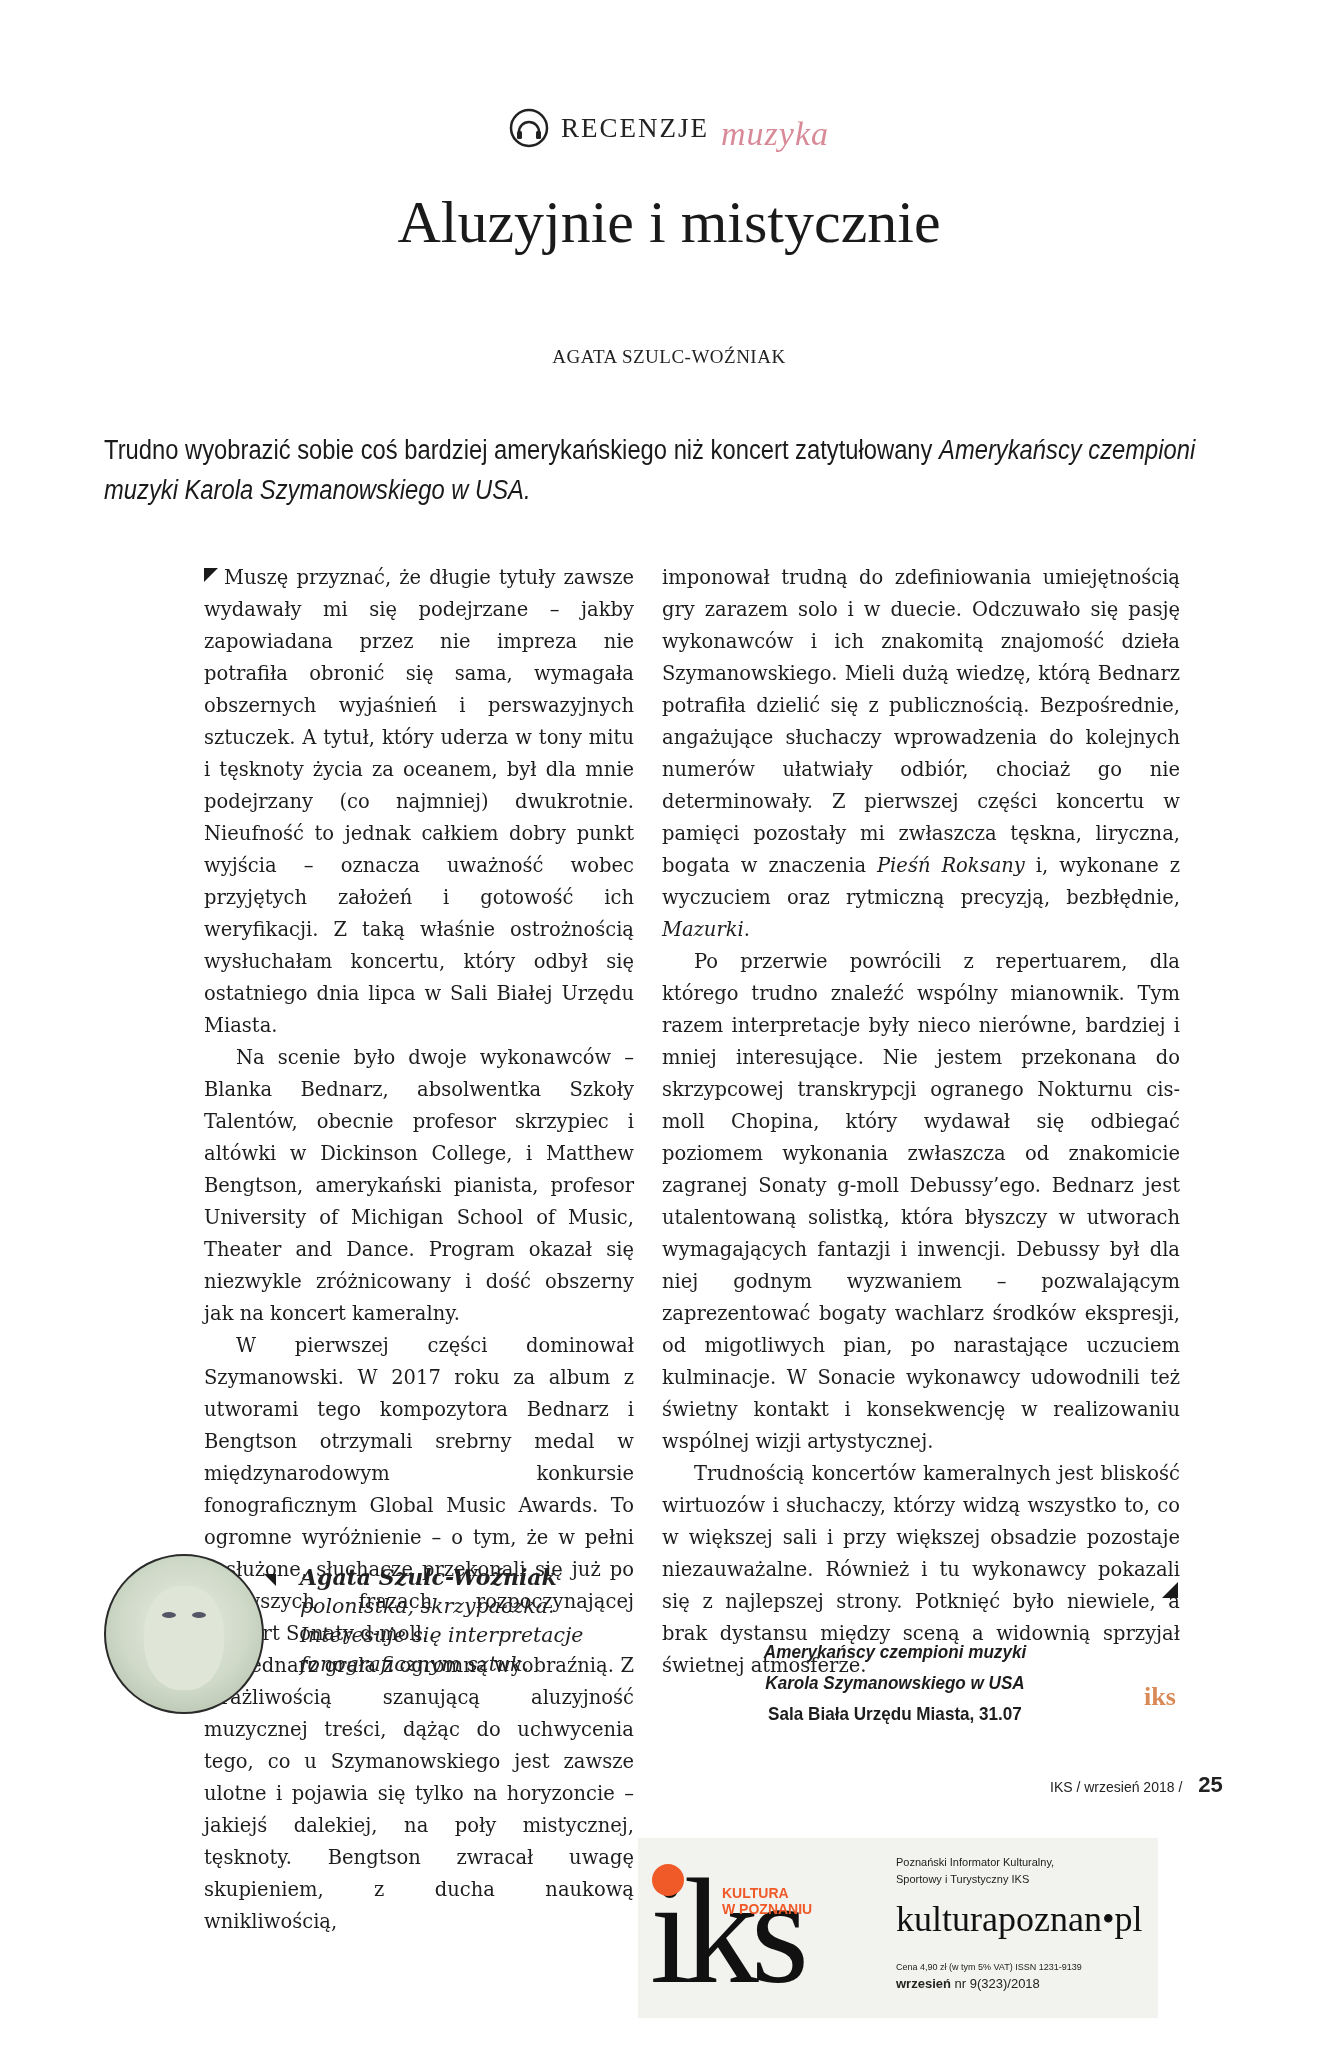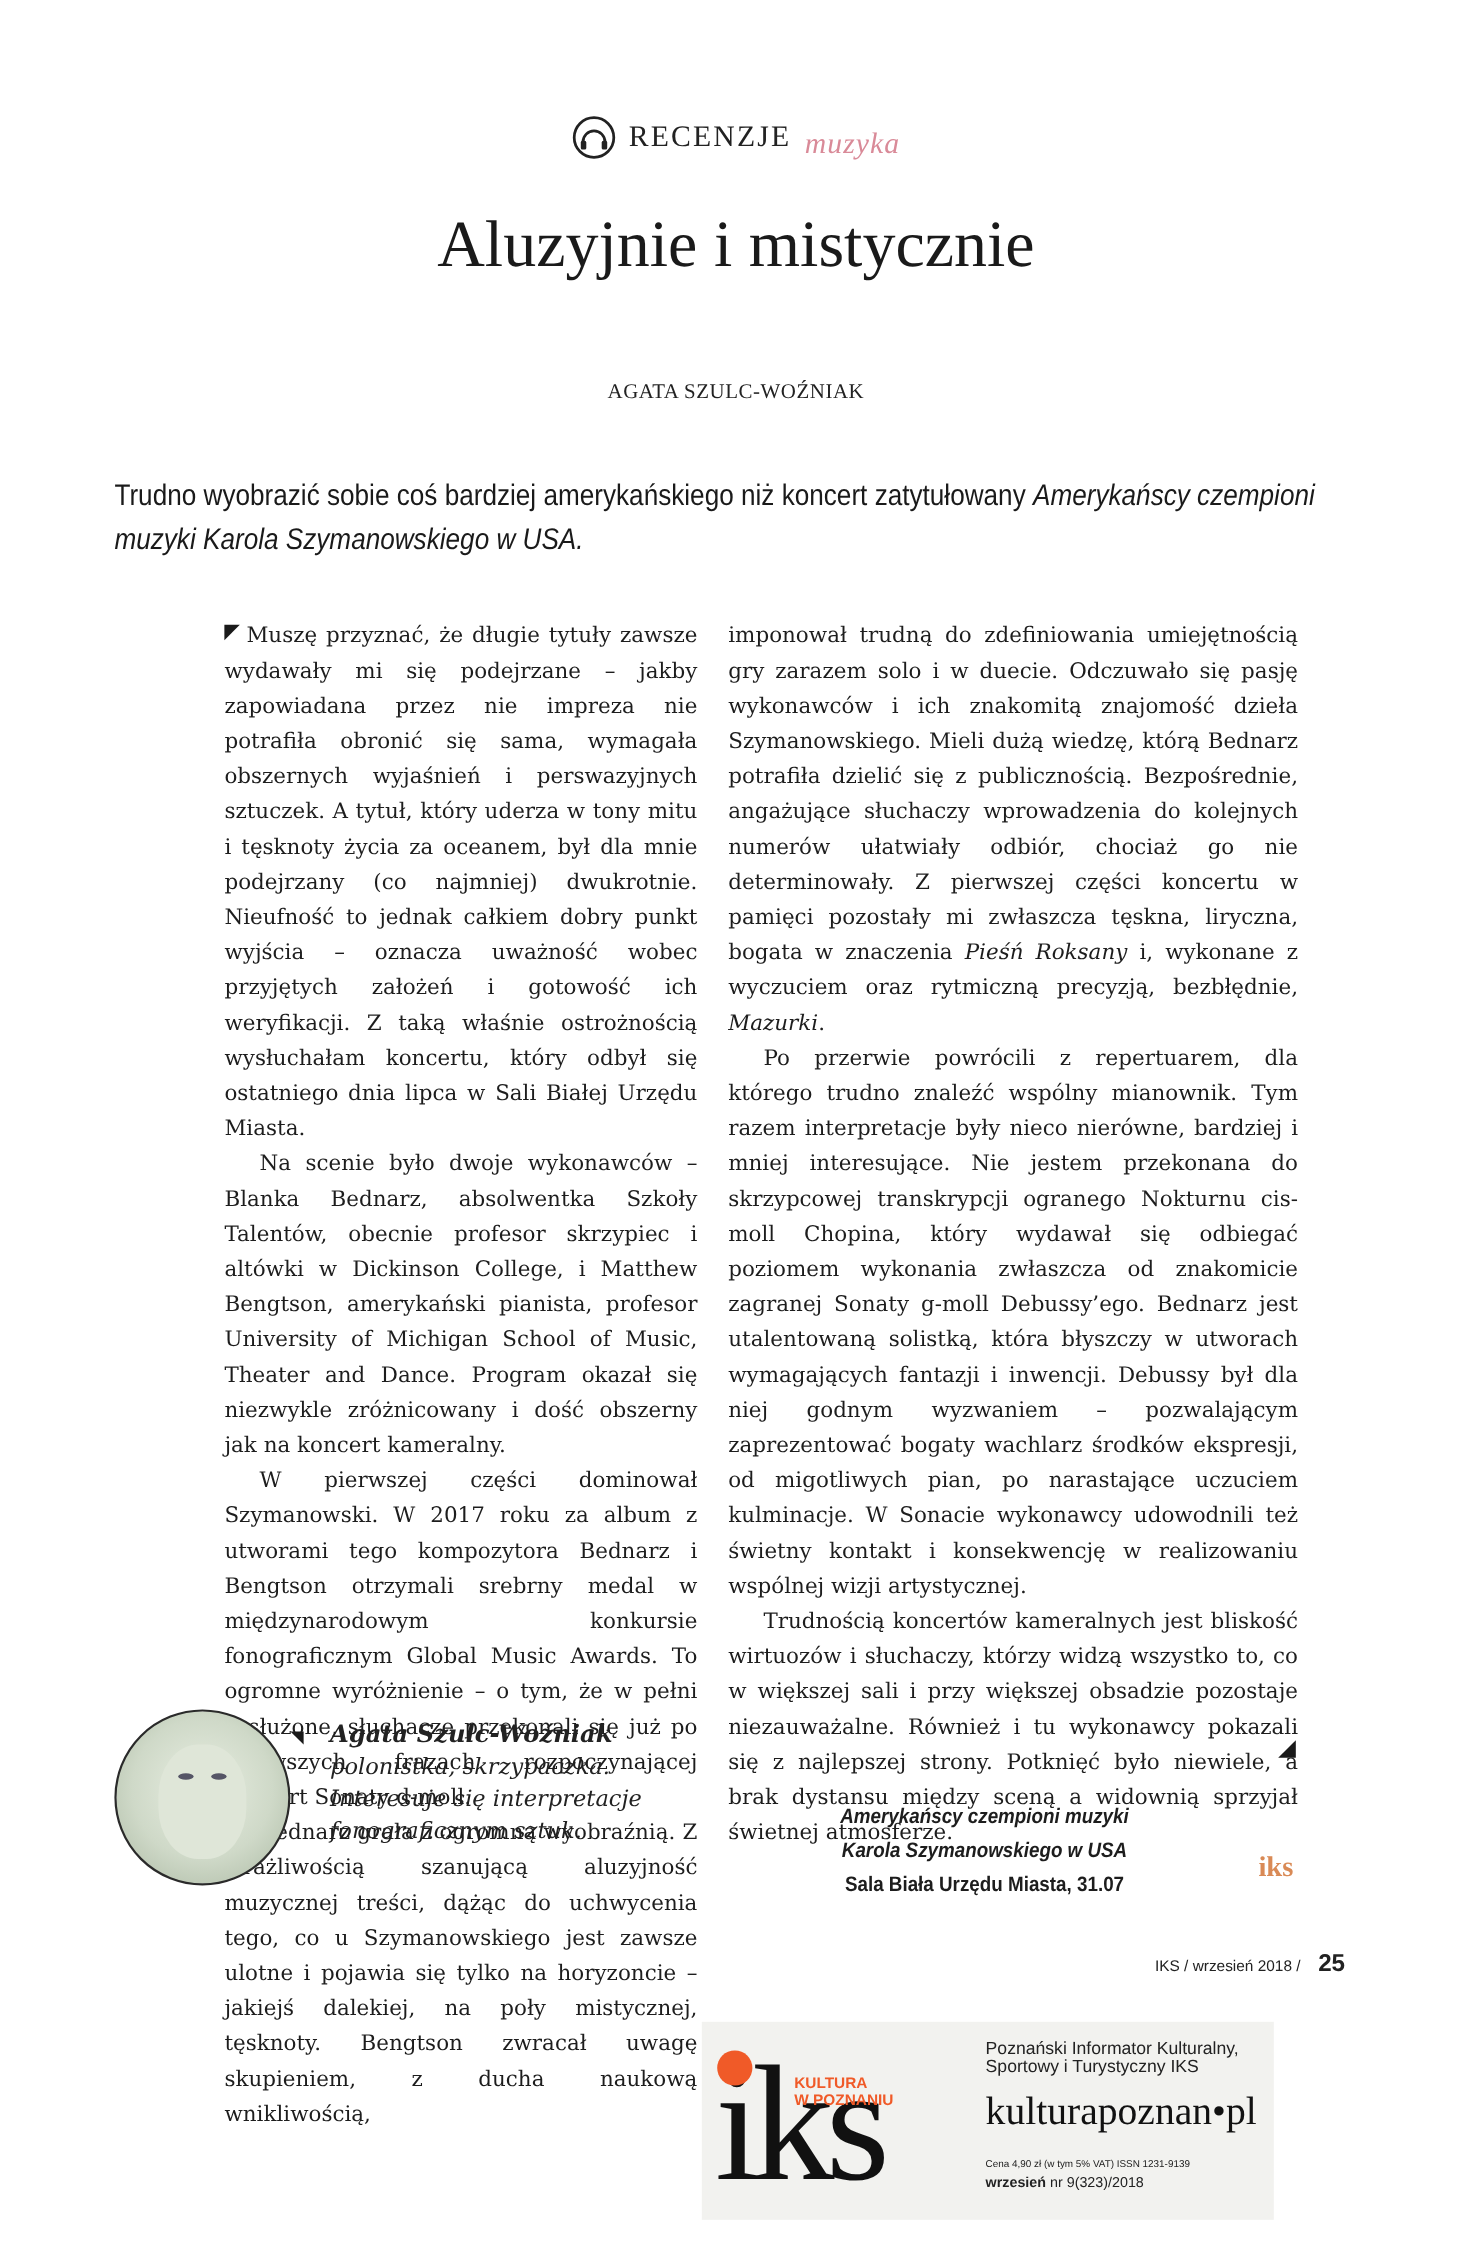--- a/index.html
+++ b/index.html
@@ -6,21 +6,21 @@
   body {
     width: 1338px; height: 2047px; background: #ffffff; position: relative;
     font-family: "DejaVu Serif", serif; color: #1d1d1d; overflow: hidden;
   }
   .section-tag {
     position: absolute; top: 103px; left: 0; width: 1338px; text-align: center;
     font-family: "Liberation Serif", serif; font-size: 27px; letter-spacing: 2px;
     display: flex; justify-content: center; align-items: center; gap: 12px;
   }
   .section-tag .kw { color: #222; }
-  .section-tag .cat { color: #d98a98; font-style: italic; letter-spacing: 1px; font-size: 27px; margin-top: 12px; }
+  .section-tag .cat { color: #d98a98; font-style: italic; letter-spacing: 1px; font-size: 34px; margin-top: 12px; }
   .hp-icon { width: 40px; height: 40px; }
   h1 {
     position: absolute; top: 188px; left: 0; width: 1338px; margin: 0; text-align: center;
     font-family: "Liberation Serif", serif; font-weight: normal; font-size: 60px; color: #1a1a1a;
   }
   .author {
     position: absolute; top: 346px; left: 0; width: 1338px; text-align: center;
     font-family: "Liberation Serif", serif; font-size: 19px; letter-spacing: 0.5px; color: #222;
   }
   .lead {
@@ -59,21 +59,21 @@
   .event .it { font-style: italic; }
   .iks-small { position: absolute; left: 1144px; top: 1682px; font-family: "Liberation Serif", serif; font-weight: bold; color: #d98a56; font-size: 26px; }
   .folio { position: absolute; left: 1050px; top: 1772px; font-family: "Liberation Sans", sans-serif; font-size: 14px; color: #222; }
   .folio .num { font-size: 22px; font-weight: bold; margin-left: 16px; }
   .ad {
     position: absolute; left: 638px; top: 1838px; width: 520px; height: 180px; background: #f2f2ef;
   }
   .ad .dot { position: absolute; left: 14px; top: 26px; width: 32px; height: 32px; background: #f05a28; border-radius: 50%; }
   .ad .big { position: absolute; left: 12px; top: 8px; font-family: "Liberation Serif", serif; font-size: 150px; line-height: 170px; color: #111; letter-spacing: -8px; }
   .ad .kult { position: absolute; left: 84px; top: 16px; font-family: "Liberation Sans", sans-serif; font-weight: bold; color: #f05a28; font-size: 14px; line-height: 16px; margin-top: 31px; }
-  .ad .desc { position: absolute; left: 258px; top: 16px; font-family: "Liberation Sans", sans-serif; font-size: 16px; line-height: 17px; color: #222; }
+  .ad .desc { position: absolute; left: 258px; top: 16px; font-family: "Liberation Sans", sans-serif; font-size: 11px; line-height: 17px; color: #222; }
   .ad .site { position: absolute; left: 258px; top: 60px; font-family: "Liberation Serif", serif; font-size: 36px; color: #111; }
   .ad .price { position: absolute; left: 258px; top: 124px; font-family: "Liberation Sans", sans-serif; font-size: 9px; color: #222; }
   .ad .issue { position: absolute; left: 258px; top: 138px; font-family: "Liberation Sans", sans-serif; font-size: 13px; color: #222; }
   .ad .issue b { font-weight: bold; }
 </style>
 </head>
 <body>
 
 <div class="section-tag">
   <svg class="hp-icon" viewBox="0 0 40 40">

